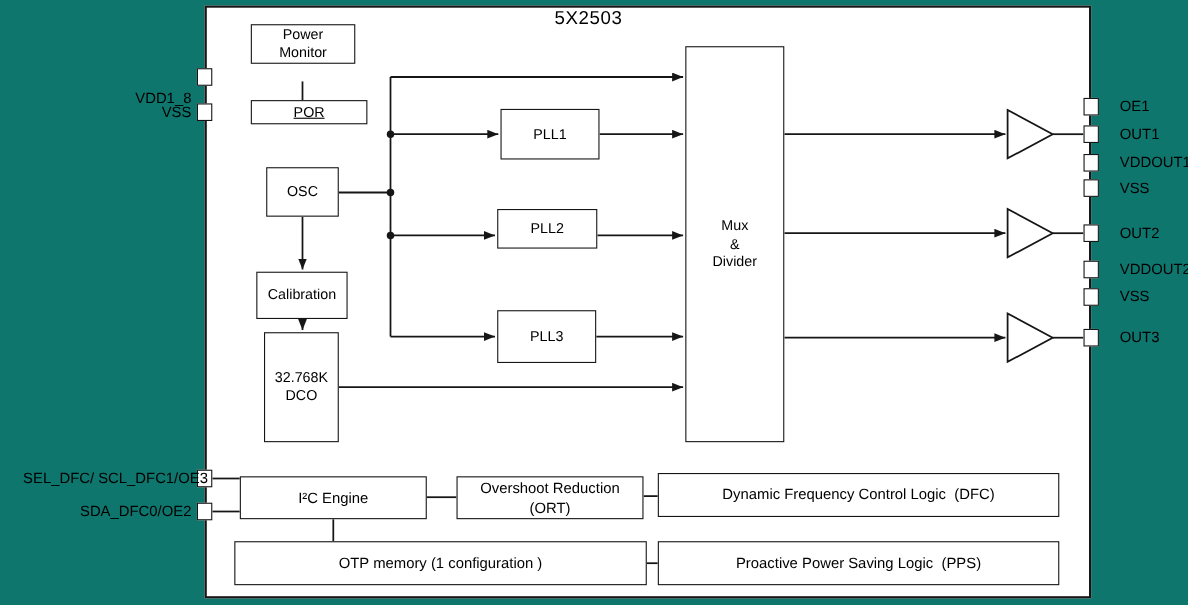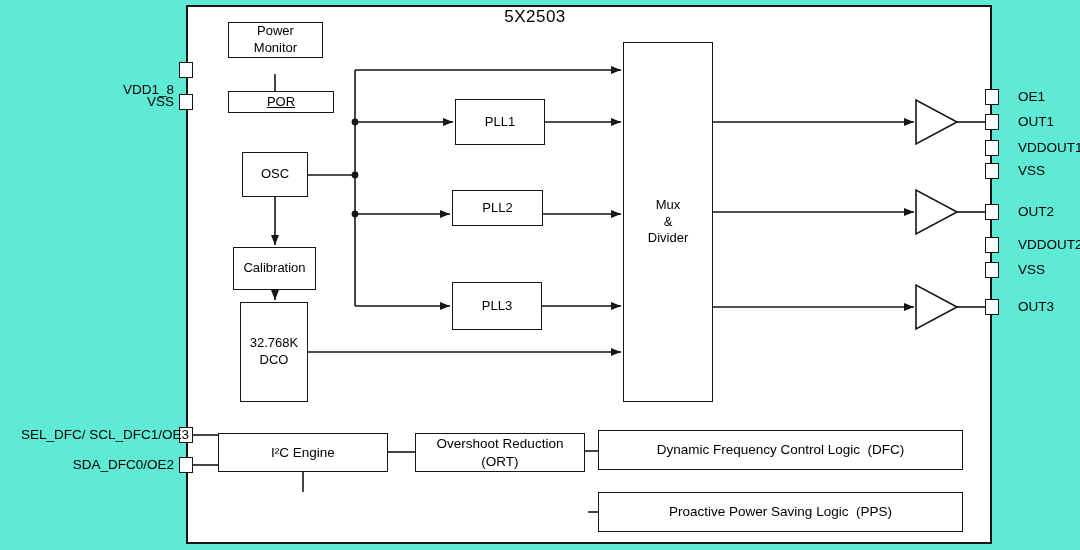--- a/index.html
+++ b/index.html
@@ -1,18 +1,18 @@
 <!DOCTYPE html>
 <html><head>
 <meta charset="utf-8">
 <style>
   * { margin:0; padding:0; box-sizing:border-box; }
   html,body { background:#ffffff; }
   body { font-family:"Liberation Sans", sans-serif; color:#000; }
-  .stage { position:relative; width:1080px; height:550px; background:#5eead4; overflow:hidden; }
+  .stage { position:relative; width:1080px; height:550px; background:#0f766e; overflow:hidden; }
   .chip-border { position:absolute; left:186px; top:5px; width:806px; height:539px; border:2px solid #161616; background:#fff; }
   .chip-title { position:absolute; left:455px; top:7px; width:160px; text-align:center; font-size:17px; letter-spacing:0.5px; }
   svg.wires { position:absolute; left:0; top:0; width:1080px; height:550px; }
   .block { position:absolute; border:1.6px solid #161616; background:#fff; display:flex; align-items:center; justify-content:center; }
   .block-label { white-space:pre-line; text-align:center; font-size:13px; line-height:1.3; }
   .block-label.md { font-size:13.5px; }
   .pin { position:absolute; width:14px; height:16px; border:1.8px solid #161616; background:#fff; }
   .pin-label { position:absolute; height:18px; line-height:18px; font-size:13.5px; white-space:nowrap; }
   .pin-label.left { left:0; width:174px; text-align:right; }
   .pin-label.right { left:983px; text-align:left;margin-left:35px; }
@@ -119,20 +119,23 @@
   <div class="block" style="left:218px; top:433px; width:170px; height:39px;">
     <span class="block-label md">I²C Engine</span>
   </div>
   <div class="block" style="left:415px; top:433px; width:170px; height:39px;">
     <span class="block-label md">Overshoot Reduction
 (ORT)</span>
   </div>
   <div class="block" style="left:598px; top:430px; width:365px; height:40px;">
     <span class="block-label md">Dynamic Frequency Control Logic &nbsp;(DFC)</span>
   </div>
+  <div class="block" style="left:213px; top:492px; width:375px; height:40px;">
+    <span class="block-label md">OTP memory (1 configuration )</span>
+  </div>
   <div class="block" style="left:598px; top:492px; width:365px; height:40px;">
     <span class="block-label md">Proactive Power Saving Logic &nbsp;(PPS)</span>
   </div>
 
   <div class="pin" style="left:179px; top:62px;"></div>
   <div class="pin-label left" style="top:61px;margin-top:20px;">VDD1_8</div>
 
   <div class="pin" style="left:179px; top:94px;"></div>
   <div class="pin-label left" style="top:93px;">VSS</div>
 

